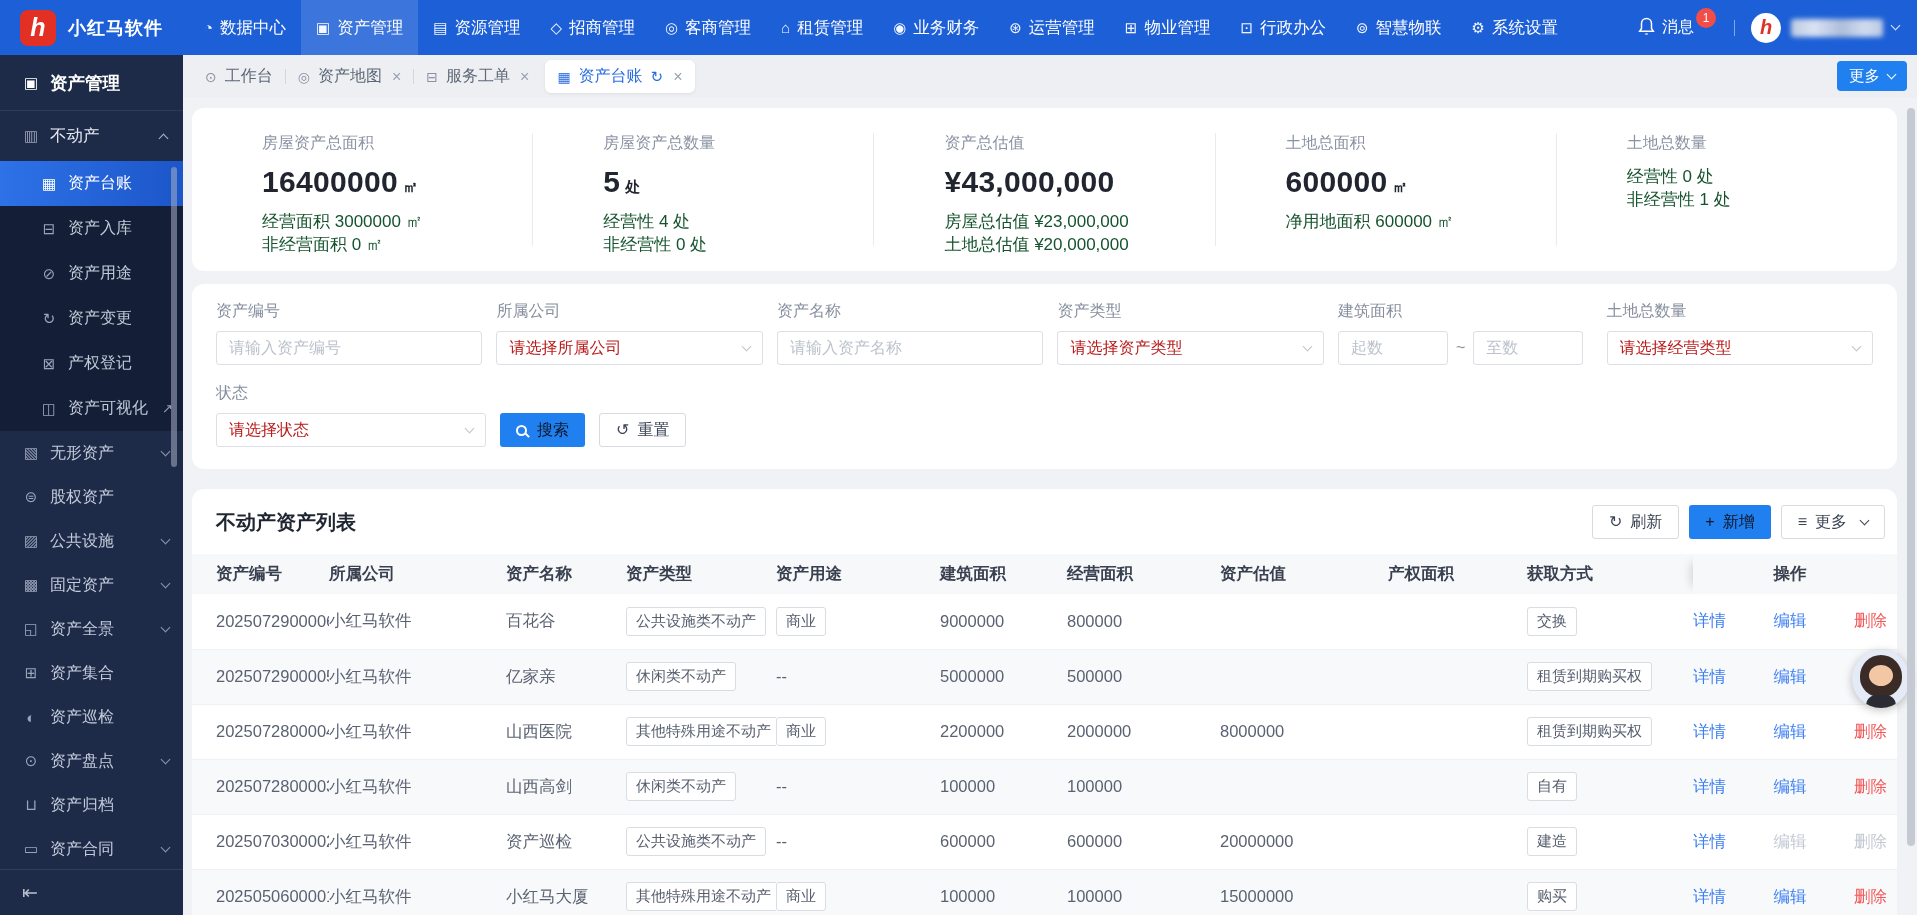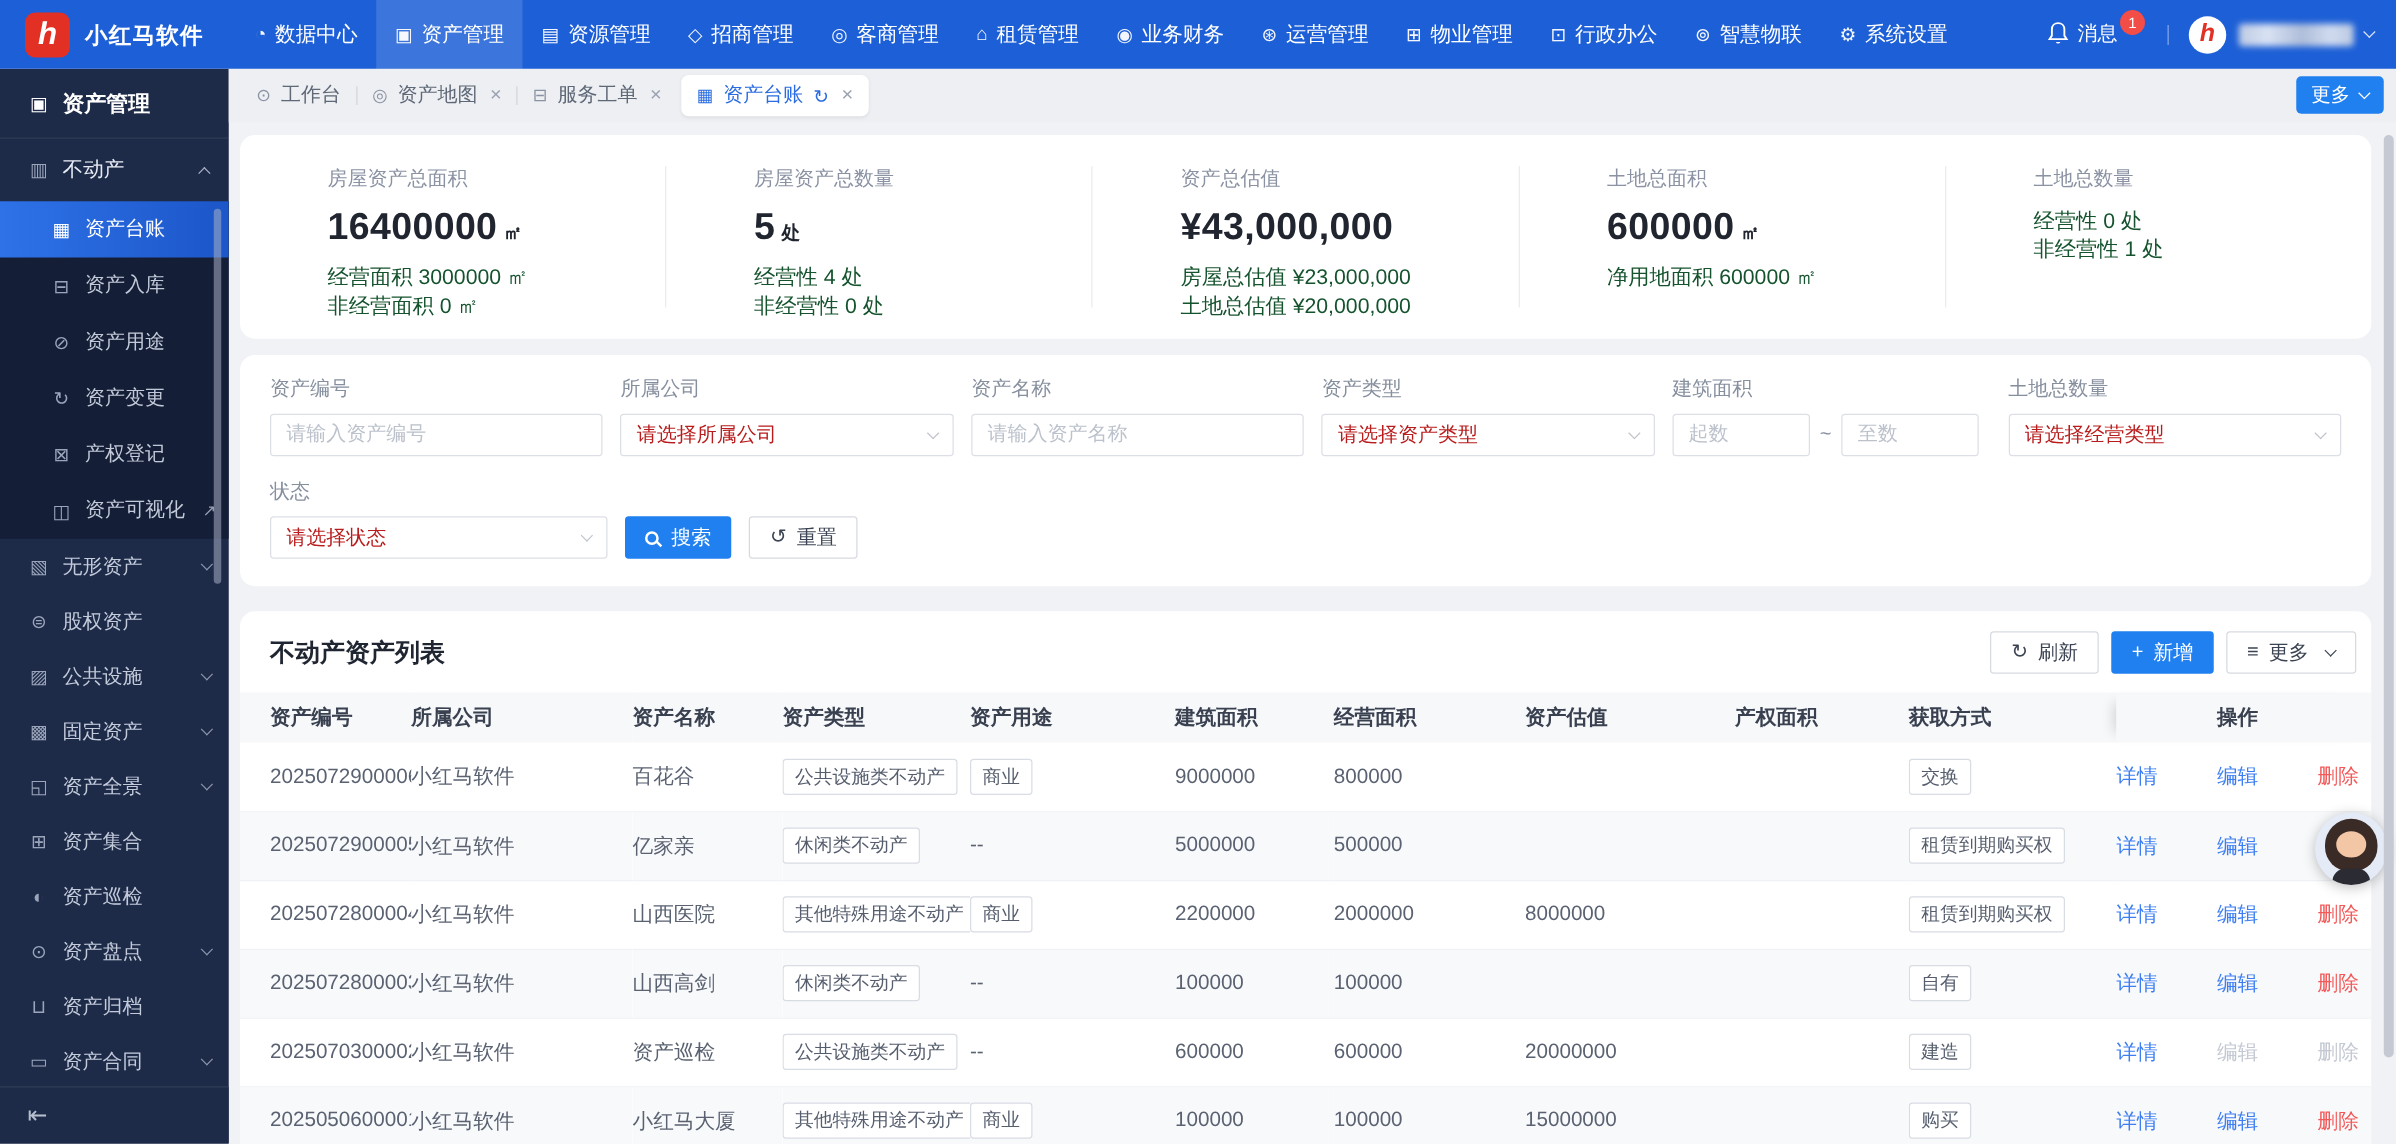--- a/index.html
+++ b/index.html
@@ -80,21 +80,21 @@
   .inp::placeholder{color:#bcc2cc}
   .select{height:34px;border:1px solid #dcdfe6;border-radius:3px;display:flex;align-items:center;justify-content:space-between;
     padding:0 12px;background:#fff;cursor:pointer}
   .select .ph{font-size:16px;color:#b91c1c;white-space:nowrap;overflow:hidden}
   .select .chev{color:#c0c4cc}
   .range-wrap{display:flex;align-items:center;gap:8px}
   .range-wrap .inp{width:110px}
   .tilde{color:#8a93a3;font-size:16px}
   .btn{height:34px;display:inline-flex;align-items:center;justify-content:center;gap:8px;border-radius:3px;font-size:16px;
     cursor:pointer;padding:0 16px;border:none;white-space:nowrap}
-  .btn.primary{background:#2080f0;color:#ffffff}
+  .btn.primary{background:#2080f0;color:#0f172a}
   .btn.plain{background:#fff;border:1px solid #d6dae1;color:#3c4454}
   .btn .b-icon{font-size:16px;line-height:1}
   .i-search{width:11px;height:11px;border:2px solid #fff;border-radius:50%;position:relative;display:inline-block;margin-right:2px}
   .i-search::after{content:"";position:absolute;width:6px;height:2px;background:#fff;transform:rotate(45deg);right:-5px;bottom:-2px}
   .ml6{margin-left:6px}
   
   .table-card{height:441px;position:relative;overflow:hidden;padding-top:16px}
   .table-head{display:flex;align-items:center;padding:0 12px 0 24px;margin-bottom:15px}
   .table-title{font-size:20px;font-weight:bold;color:#1f2531}
   .table-actions{margin-left:auto;display:flex;gap:10px}

